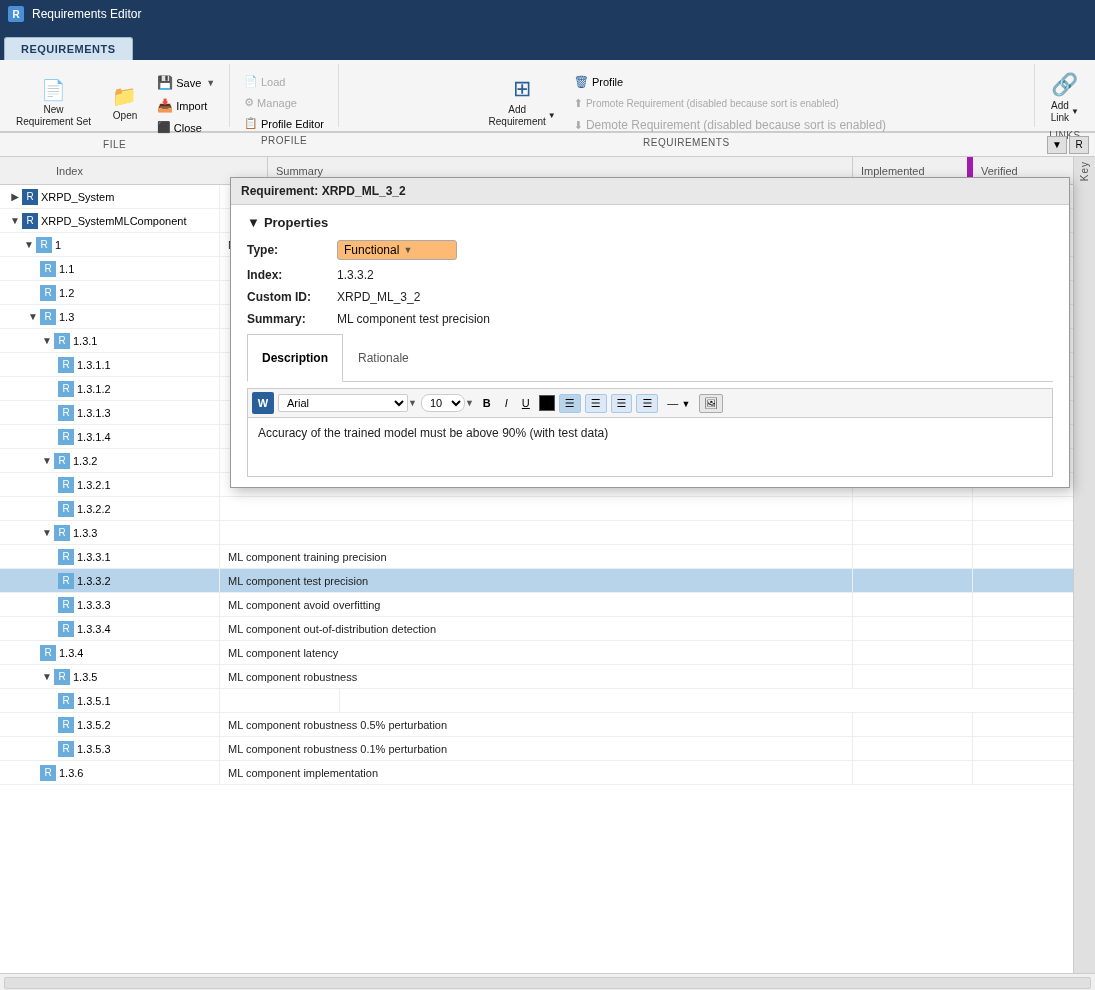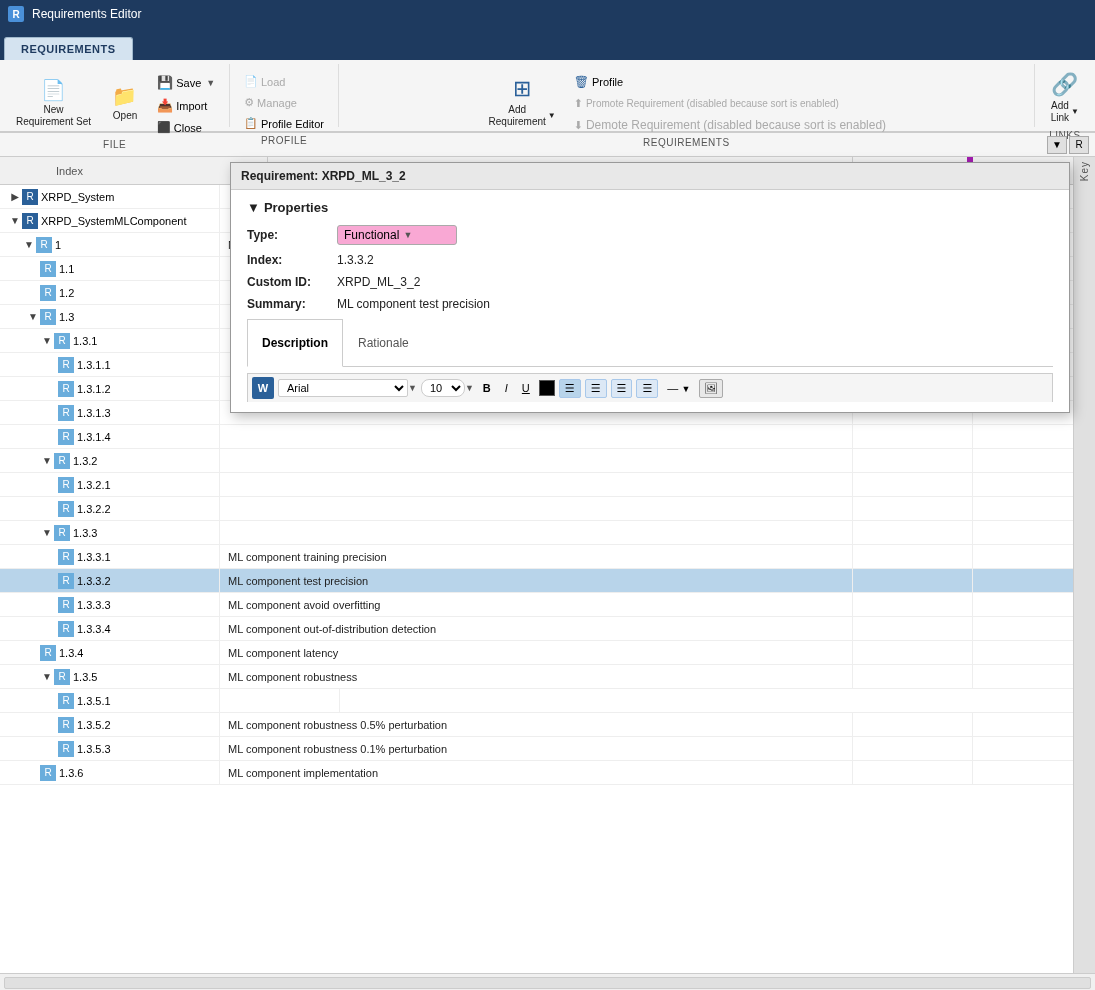--- a/index.html
+++ b/index.html
@@ -192,21 +192,21 @@
       flex-shrink: 0;
       margin-right: 3px;
       color: white;
     }
     .req-icon.blue { background: #2a6099; }
     .req-icon.light-blue { background: #6aaddc; }
 
     
     .popup-panel {
       position: absolute;
-      top: 5px;
+      top: 20px;
       left: 230px;
       width: 840px;
       background: white;
       border: 1px solid #999;
       box-shadow: 3px 4px 12px rgba(0,0,0,0.25);
       z-index: 10;
     }
     .popup-title {
       background: #e8e8e8;
       border-bottom: 1px solid #ccc;
@@ -228,21 +228,21 @@
     .prop-label {
       width: 90px;
       font-size: 12px; font-weight: bold; color: #222;
     }
     .prop-value { font-size: 12px; color: #222; }
     .prop-select {
       display: flex; align-items: center;
       border: 1px solid #aaa;
       border-radius: 3px;
       padding: 2px 6px;
-      background: #f9a8d4;
+      background: #fdba74;
       font-size: 12px;
       min-width: 120px;
       cursor: pointer;
     }
     .prop-select span { flex: 1; }
     .prop-select .arrow { font-size: 9px; color: #555; margin-left: 4px; }
 
     .desc-tabs {
       display: flex; gap: 0;
       border-bottom: 1px solid #ccc;
@@ -820,20 +820,23 @@
         <div class="rich-tool" style="text-decoration:underline;">U</div>
         <div class="color-box"></div>
         <div class="align-btn active">☰</div>
         <div class="align-btn">☰</div>
         <div class="align-btn">☰</div>
         <div class="align-btn">☰</div>
         <div class="rich-tool">— <span style="font-size:9px;">▼</span></div>
         <div class="rich-tool" style="background:#e8e8e8;border:1px solid #aaa;padding:2px 4px;">🖼</div>
       </div>
 
+      <div class="rich-content-area">
+        <span>Accuracy of the trained model must be above 90% (with test data)</span>
+      </div>
     </div>
   </div>
 
 </div>
 
 <div class="bottom-bar">
   <div style="flex:1;height:12px;background:#e0e0e0;margin:3px 4px;border:1px solid #ccc;border-radius:2px;"></div>
 </div>
 
 </body></html>

